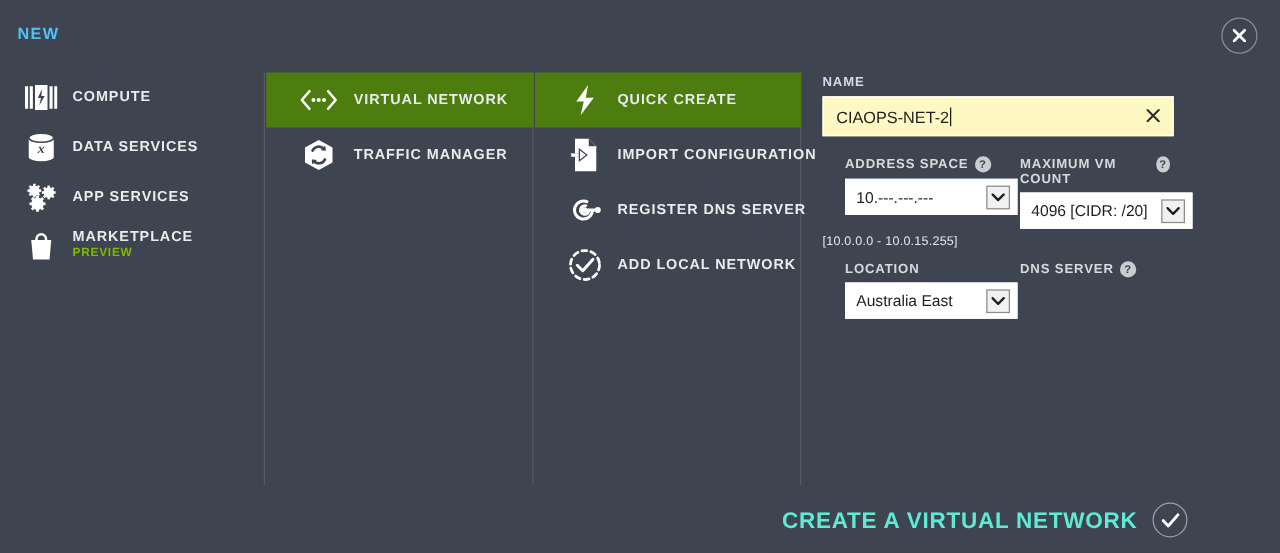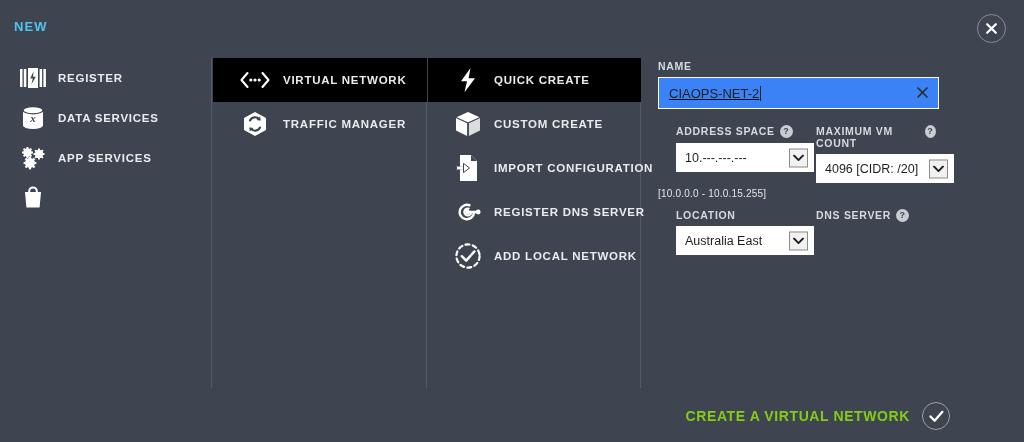--- a/index.html
+++ b/index.html
@@ -32,21 +32,21 @@
 
   
   .col { position: absolute; top: 0; }
   .row {
     position: relative;
     display: flex; align-items: center;
     height: 40px;
     cursor: pointer;
     color: #e9ebee;
   }
-  .row.selected { background: #000000; }
+  .row.selected { background: #4d7c0f; }
   .row.selected .accent {
     position: absolute; right: -2px; top: 0;
     width: 3px; height: 100%; background: #ffffff;
   }
   .row .ico {
     flex: 0 0 auto;
     display: flex; align-items: center; justify-content: center;
   }
   .row .lbl {
     font-size: 11.5px; font-weight: bold; letter-spacing: .75px;
@@ -95,24 +95,23 @@
   .help {
     display: inline-flex; align-items: center; justify-content: center;
     width: 13px; height: 13px; border-radius: 50%;
     background: #c9ccd1; color: #3e4550;
     font-size: 9px; font-weight: bold; font-family: "Liberation Sans", sans-serif;
     cursor: pointer; line-height: 1;
   }
   .txtbox {
     position: relative;
     width: 281px; height: 32px;
-    background: #3b82f6; border: 1px solid #ffffff;
+    background: #fef9c3; border: 1px solid #ffffff;
     display: flex; align-items: center;
     padding: 0 10px;
-    text-decoration: underline;
   }
   .txtbox .val {
     font-size: 13px; color: #1e1e1e;
     font-family: "Liberation Sans", sans-serif;
   }
   .caret {
     display: inline-block; width: 1px; height: 15px;
     background: #1e1e1e; margin-left: 1px;
   }
   .clear-x {
@@ -150,21 +149,21 @@
   .footer {
     position: absolute; left: 0; bottom: 0;
     width: 1024px; height: 52px;
     display: flex; align-items: center; justify-content: flex-end;
     padding-right: 74px;
   }
   .footer-btn {
     display: flex; align-items: center; gap: 12px; cursor: pointer;
   }
   .footer-btn .txt {
-    font-size: 14px; font-weight: bold; letter-spacing: .6px; color: #84cc16;
+    font-size: 18px; font-weight: bold; letter-spacing: .6px; color: #5eead4;
   }
   .check-circle {
     width: 28px; height: 28px; border-radius: 50%;
     border: 1.5px solid #9aa0a8;
     display: flex; align-items: center; justify-content: center;
   }
 </style>
 </head>
 <body>
 
@@ -190,21 +189,21 @@
       <span class="ico">
         <svg width="26" height="22" viewBox="0 0 26 22">
           <rect x="0" y="2" width="2.5" height="18" fill="#fff"></rect>
           <rect x="3.8" y="2" width="2.5" height="18" fill="#fff"></rect>
           <rect x="8" y="1" width="10" height="20" fill="#fff"></rect>
           <path d="M13.6 4.2 L10.2 11.4 h2.6 l-1.4 6 4.4-7.6h-2.7z" fill="#3e4550"></path>
           <rect x="19.6" y="2" width="2.5" height="18" fill="#fff"></rect>
           <rect x="23.4" y="2" width="2.5" height="18" fill="#fff"></rect>
         </svg>
       </span>
-      <span class="lbl">REGISTER</span>
+      <span class="lbl">COMPUTE</span>
     </div>
 
     <div class="row">
       <span class="ico">
         <svg width="22" height="24" viewBox="0 0 22 24">
           <rect x="1" y="4" width="20" height="16" rx="1" fill="#fff"></rect>
           <ellipse cx="11" cy="4.2" rx="10" ry="3.6" fill="#fff"></ellipse>
           <ellipse cx="11" cy="4.2" rx="10" ry="3.6" fill="none" stroke="#3e4550" stroke-width="1.3"></ellipse>
           <ellipse cx="11" cy="19.6" rx="10" ry="3.4" fill="#fff"></ellipse>
           <text x="11" y="16" font-family="Liberation Serif, serif" font-size="11" font-style="italic" font-weight="bold" fill="#3e4550" text-anchor="middle">x</text>
@@ -253,20 +252,24 @@
 
 
     <div class="row tall">
       <span class="ico">
         <svg width="22" height="24" viewBox="0 0 22 24">
           <path d="M3 7 h16 l-1.4 15.5 H4.4 Z" fill="#fff"></path>
           <path d="M7.2 9 V6.2 a3.8 3.8 0 0 1 7.6 0 V9" fill="none" stroke="#fff" stroke-width="2"></path>
           <path d="M7.2 9 V6.2 a3.8 3.8 0 0 1 7.6 0 V9" fill="none" stroke="#3e4550" stroke-width="0"></path>
         </svg>
       </span>
+      <span class="stack">
+        <span class="lbl">MARKETPLACE</span>
+        <span class="sub" style="position:static;">PREVIEW</span>
+      </span>
     </div>
 
   </div>
 
   <div class="col" id="col-two">
 
     <div class="row selected">
       <span class="ico">
         <svg width="32" height="18" viewBox="0 0 32 18">
           <path d="M8.5 2 L2.5 9 L8.5 16" fill="none" stroke="#fff" stroke-width="2.1" stroke-linecap="round" stroke-linejoin="round"></path>
@@ -298,32 +301,20 @@
 
     <div class="row selected">
       <span class="ico">
         <svg width="20" height="26" viewBox="0 0 20 26">
           <path d="M12.5 1 L3 14.2 h6 L6.5 25.2 L17 11.2 h-6.4 z" fill="#fff"></path>
         </svg>
       </span>
       <span class="lbl">QUICK CREATE</span>
     </div>
 
-    <div class="row">
-      <span class="ico">
-        <svg width="28" height="28" viewBox="0 0 28 28">
-          <path d="M14 2 L26 7.5 L14 13 L2 7.5 Z" fill="#fff"></path>
-          <path d="M2 7.5 V20.5 L13.2 26 V13.2 Z" fill="#fff"></path>
-          <path d="M26 7.5 V20.5 L14.8 26 V13.2 Z" fill="#fff" opacity="0.82"></path>
-          <path d="M2 7.5 L14 13 L26 7.5" fill="none" stroke="#3e4550" stroke-width="1.1"></path>
-          <path d="M14 13 V26" stroke="#3e4550" stroke-width="1.1"></path>
-        </svg>
-      </span>
-      <span class="lbl">CUSTOM CREATE</span>
-    </div>
 
     <div class="row">
       <span class="ico">
         <svg width="26" height="28" viewBox="0 0 26 28">
           <path d="M5 1 h11 l6 6 v20 H5 Z" fill="#fff"></path>
           <path d="M16 1 v6 h6" fill="#3e4550"></path>
           <path d="M1 14 h12" stroke="#fff" stroke-width="2.6"></path>
           <path d="M1 14 h10" stroke="#3e4550" stroke-width="2.6"></path>
           <path d="M2 14 h9.5" stroke="#fff" stroke-width="2.6"></path>
           <path d="M8.5 9.4 L14.5 14 L8.5 18.6 Z" fill="#fff" stroke="#3e4550" stroke-width="1"></path>

